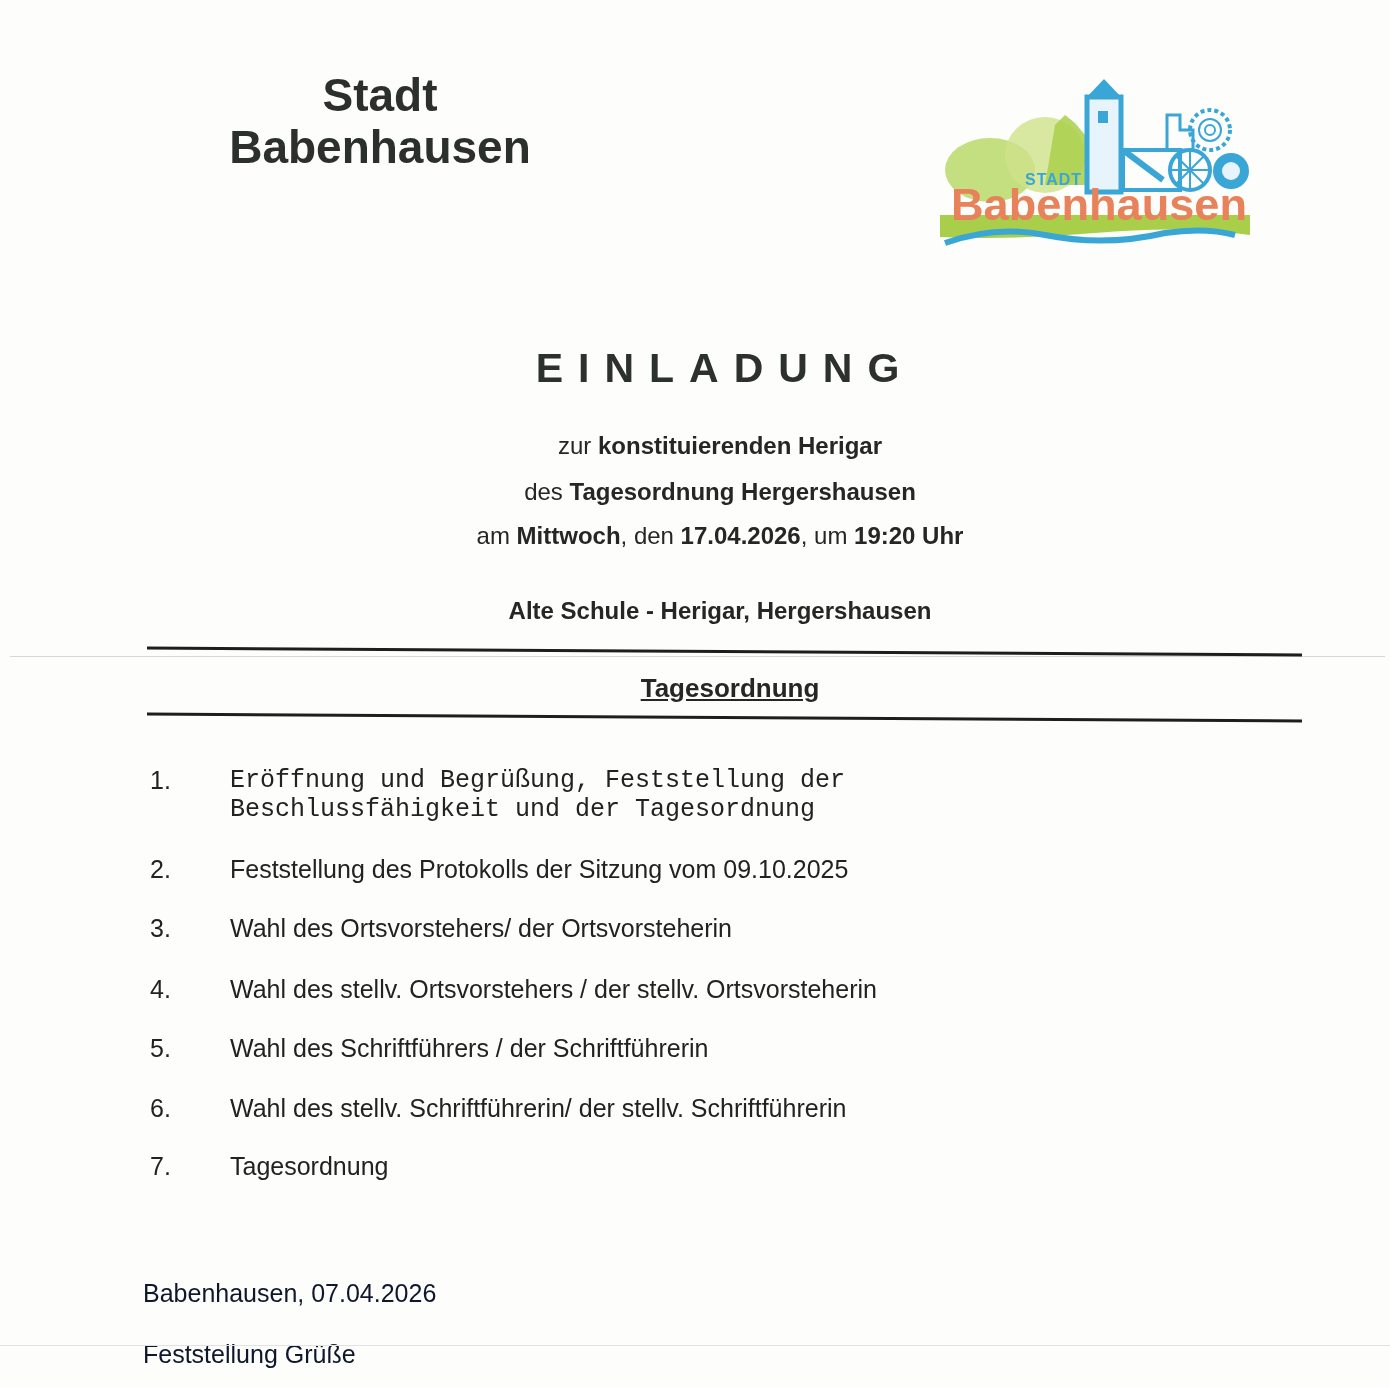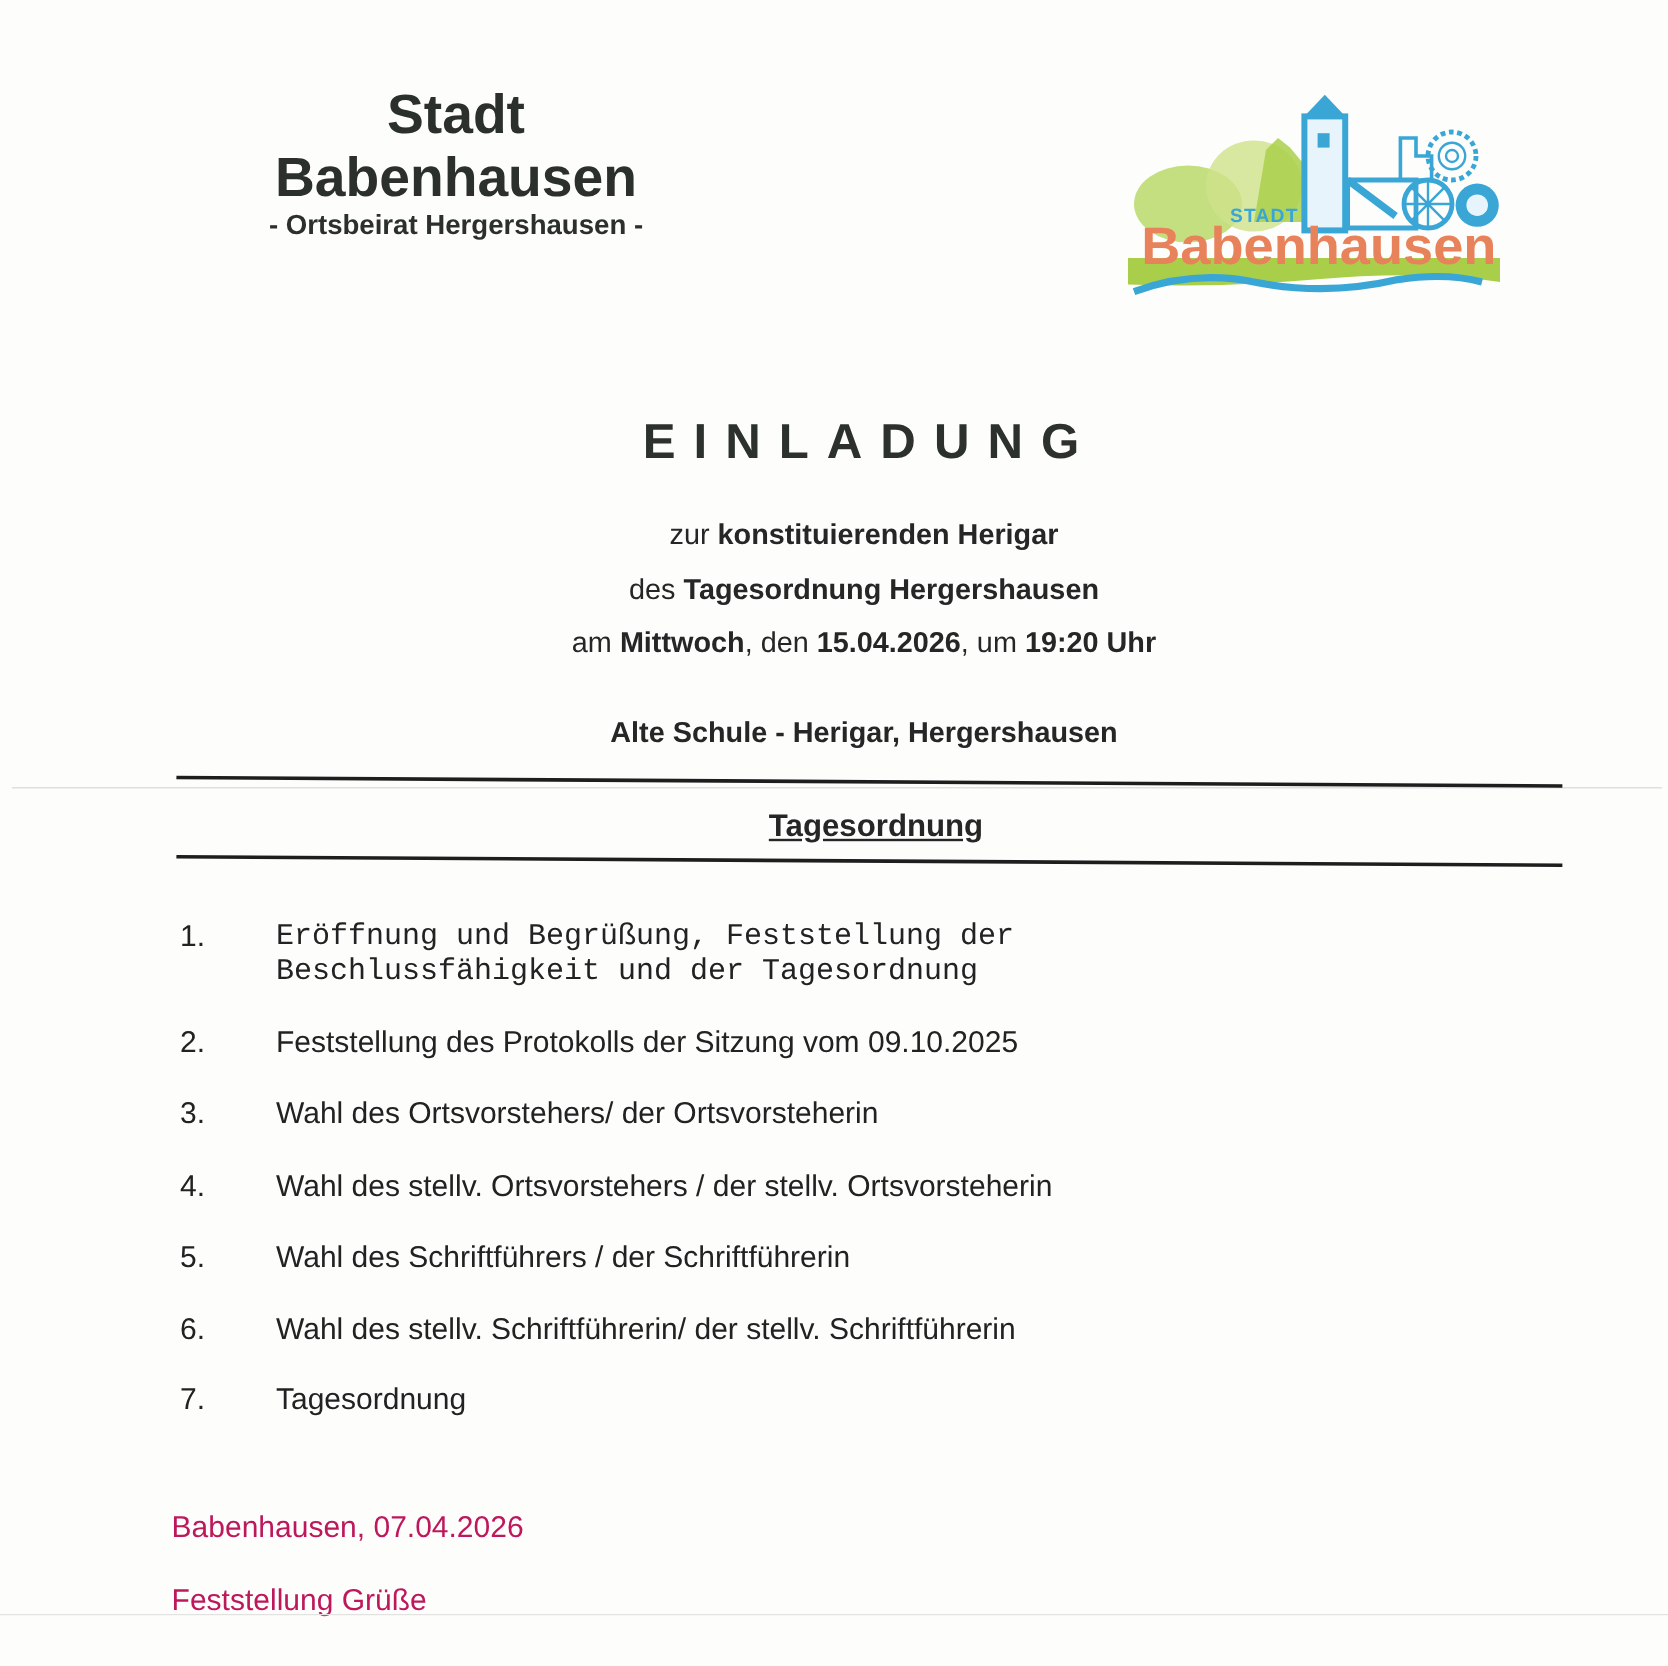--- a/index.html
+++ b/index.html
@@ -17,30 +17,29 @@
   .hdr-sub { font-size: 23px; font-weight: bold; line-height: 30px; margin-top: -2px; }
   .logo { left: 935px; top: 75px; width: 320px; height: 180px; }
   .title { left: 0; width: 1450px; top: 345px; text-align: center; font-size: 41px; font-weight: bold; letter-spacing: 15px; color: #2c312e; }
   .center-block { left: 0; width: 1440px; text-align: center; font-size: 24px; color: #262626; }
   .center-block b { font-weight: bold; }
   .rule { left: 147px; width: 1155px; height: 3px; background: #1e1e1e; }
   .tages { left: 0; width: 1460px; top: 673px; text-align: center; font-size: 26px; font-weight: bold; text-decoration: underline; color: #262626; }
   .agenda-item { left: 150px; font-size: 25px; color: #222; line-height: 29px; }
   .agenda-num { position: absolute; left: 0; width: 60px; }
   .agenda-text { position: absolute; left: 80px; width: 900px; }
-  .footer { left: 143px; font-size: 25px; color: #be185d; }
+  .footer { left: 143px; font-size: 25px; color: #0f172a; margin-top: 20px; }
   .scan-noise { background: #d8d8d8; height: 1px; }
 </style>
 </head>
 <body>
 
 <div class="abs hdr-left">
   <div class="hdr-stadt">Stadt</div>
   <div class="hdr-city">Babenhausen</div>
-  <div class="hdr-sub">- Ortsbeirat Hergershausen -</div>
 </div>
 
 <div class="abs logo">
   <svg width="320" height="180" viewBox="0 0 320 180">
 
     <ellipse cx="55" cy="95" rx="45" ry="32" fill="#b9d96a" opacity="0.85"></ellipse>
     <ellipse cx="110" cy="80" rx="40" ry="38" fill="#cfe28a" opacity="0.8"></ellipse>
     <path d="M120 50 L130 40 L140 48 L150 60 L152 110 L110 110 Z" fill="#a9cf4a" opacity="0.85"></path>
 
     <rect x="152" y="22" width="34" height="95" fill="#e8f4fb" stroke="#3aa6d6" stroke-width="5"></rect>
@@ -71,21 +70,21 @@
 
 <div class="abs title">EINLADUNG</div>
 
 <div class="abs center-block" style="top:432px;">
   <span>zur </span><b>konstituierenden Herigar</b>
 </div>
 <div class="abs center-block" style="top:478px;">
   <span>des </span><b>Tagesordnung Hergershausen</b>
 </div>
 <div class="abs center-block" style="top:522px;">
-  <span>am </span><b>Mittwoch</b><span>, den </span><b>15.04.2026</b><span>, um </span><b>19:20 Uhr</b>
+  <span>am </span><b>Mittwoch</b><span>, den </span><b>17.04.2026</b><span>, um </span><b>19:20 Uhr</b>
 </div>
 <div class="abs center-block" style="top:597px; font-weight:bold;">Alte Schule - Herigar, Hergershausen</div>
 
 <div class="abs scan-noise" style="left:10px; width:1375px; top:656px;"></div>
 <div class="abs rule" style="top:650px; transform: rotate(0.35deg);"></div>
 <div class="abs tages">Tagesordnung</div>
 <div class="abs rule" style="top:716px; transform: rotate(0.35deg);"></div>
 
 <div class="abs agenda-item" style="top:766px;">
   <span class="agenda-num">1.</span>

